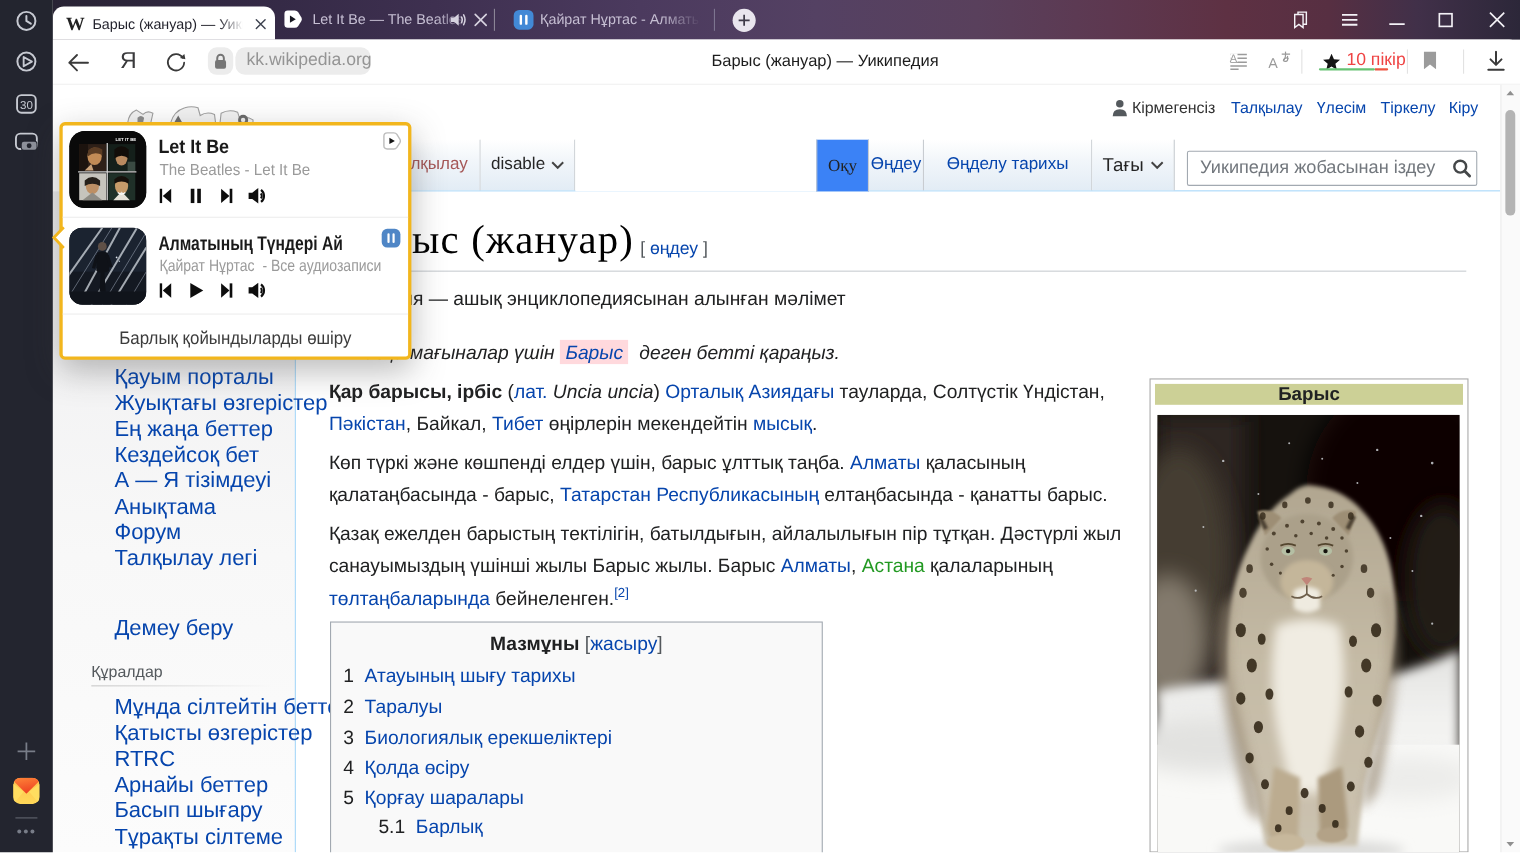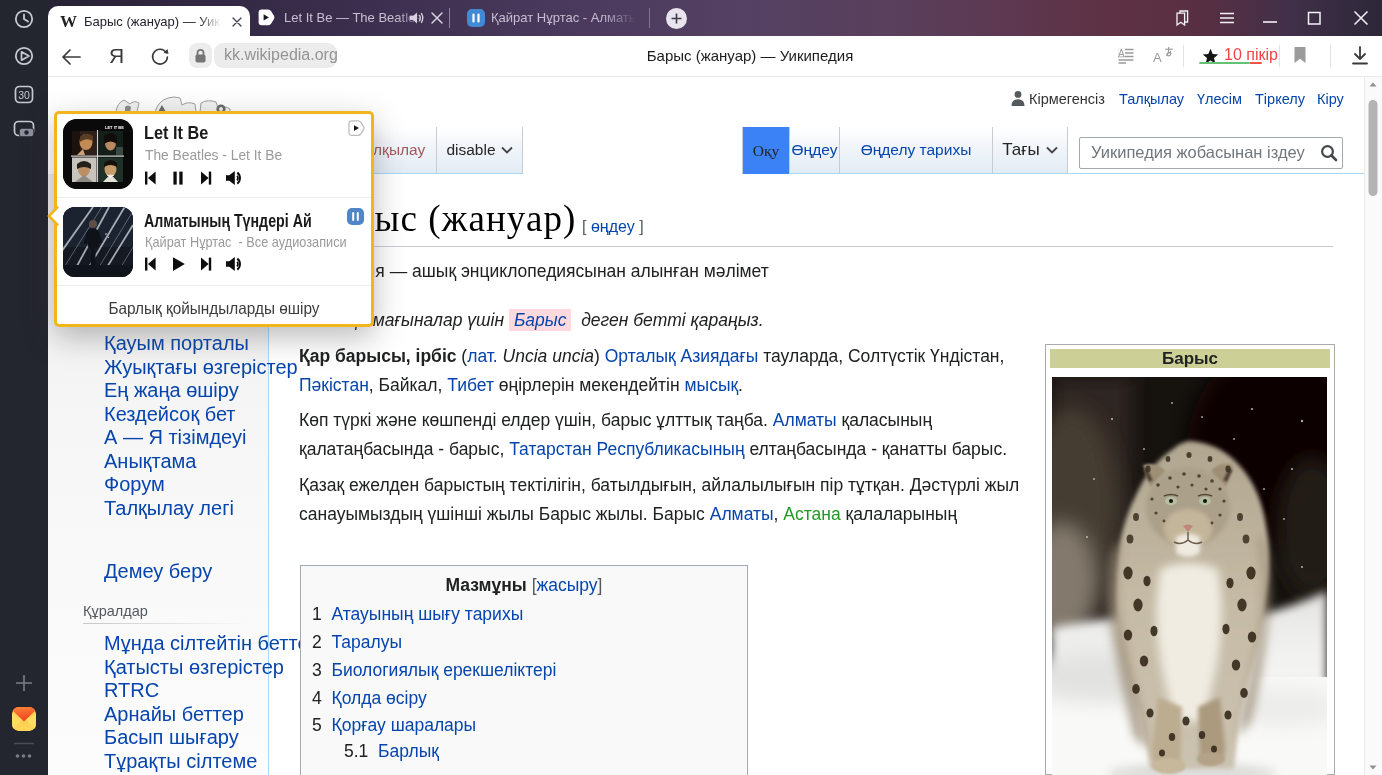--- a/index.html
+++ b/index.html
@@ -89,21 +89,21 @@
 
     <div class="abs" style="left:1031px;top:60px;width:264px;height:32px;background:#fff;border:1px solid #a2a9b1;border-radius:2px;"></div>
     <div class="abs" style="left:1043px;top:66px;font-size:16.5px;color:#72777d;">Уикипедия жобасынан іздеу</div>
     <svg class="abs" style="left:1272px;top:67px" width="18" height="18" viewBox="0 0 18 18">
       <circle cx="7.5" cy="7.5" r="5.4" fill="none" stroke="#444749" stroke-width="2.2"></circle>
       <path d="M11.5 11.5 L16 16" stroke="#444749" stroke-width="2.6" stroke-linecap="round"></path>
     </svg>
 
     <div class="nav abs" style="top:255px;">Қауым порталы</div>
     <div class="nav abs" style="top:278.5px;">Жуықтағы өзгерістер</div>
-    <div class="nav abs" style="top:302px;">Ең жаңа өшіру</div>
+    <div class="nav abs" style="top:302px;">Ең жаңа беттер</div>
     <div class="nav abs" style="top:325.5px;">Кездейсоқ бет</div>
     <div class="nav abs" style="top:349px;">А — Я тізімдеуі</div>
     <div class="nav abs" style="top:372.5px;">Анықтама</div>
     <div class="nav abs" style="top:396px;">Форум</div>
     <div class="nav abs" style="top:419.5px;">Талқылау легі</div>
     <div class="nav abs" style="top:482.5px;">Демеу беру</div>
     <div class="abs" style="left:35px;top:526px;font-size:14.5px;color:#54595d;">Құралдар</div>
     <div class="abs" style="left:35px;top:546px;width:165px;height:1px;background:linear-gradient(90deg,#c8c8c8,rgba(200,200,200,0));"></div>
     <div class="nav abs" style="top:555px;">Мұнда сілтейтін беттер</div>
     <div class="nav abs" style="top:578.5px;">Қатысты өзгерістер</div>
@@ -131,20 +131,21 @@
     <div class="abs" style="left:251px;top:169px;width:1034px;height:1px;background:#c8ccd1;"></div>
     <div class="abs bodytxt" style="left:251px;top:184px;">Уикипедия — ашық энциклопедиясынан алынған мәлімет</div>
     <div class="abs bodytxt" style="left:272px;top:233px;font-style:italic;">Басқа мағыналар үшін&nbsp;<span class="wl" style="background:#ffd9dd;padding:1px 5px;">Барыс</span>&nbsp; деген бетті қараңыз.</div>
 
     <div class="abs bodytxt" style="left:251px;top:297.5px;"><span class="wl">Пәкістан</span>, Байкал, <span class="wl">Тибет</span> өңірлерін мекендейтін <span class="wl">мысық</span>.</div>
     <div class="abs bodytxt" style="left:251px;top:269px;"><b>Қар барысы, ірбіс</b> (<span class="wl">лат.</span> <i>Uncia uncia</i>) <span class="wl">Орталық Азиядағы</span> тауларда, Солтүстік Үндістан,</div>
     <div class="abs bodytxt" style="left:251px;top:333px;">Көп түркі және көшпенді елдер үшін, барыс ұлттық таңба. <span class="wl">Алматы</span> қаласының</div>
     <div class="abs bodytxt" style="left:251px;top:398px;">Қазақ ежелден барыстың тектілігін, батылдығын, айлалылығын пір тұтқан. Дәстүрлі жыл</div>
     <div class="abs bodytxt" style="left:251px;top:361.5px;">қалатаңбасында - барыс, <span class="wl">Татарстан Республикасының</span> елтаңбасында - қанатты барыс.</div>
     <div class="abs bodytxt" style="left:251px;top:426.5px;">санауымыздың үшінші жылы Барыс жылы. Барыс <span class="wl">Алматы</span>, <span style="color:#229922;">Астана</span> қалаларының</div>
+    <div class="abs bodytxt" style="left:251px;top:455px;"><span class="wl">төлтаңбаларында</span> бейнеленген.<sup style="font-size:12px;" class="wl">[2]</sup></div>
 
     <div class="abs" style="left:252px;top:488px;width:448px;height:212px;background:#f9f9f9;border:1px solid #a2a9b1;"></div>
     <div class="abs" style="left:252px;top:498px;width:448px;text-align:center;font-size:17.5px;color:#202122;"><b>Мазмұны</b> <span style="color:#54595d;">[</span><span class="wl">жасыру</span><span style="color:#54595d;">]</span></div>
     <div class="abs bodytxt" style="left:264px;top:527px;">1&nbsp; <span class="wl">Атауының шығу тарихы</span></div>
     <div class="abs bodytxt" style="left:264px;top:555px;">2&nbsp; <span class="wl">Таралуы</span></div>
     <div class="abs bodytxt" style="left:264px;top:583px;">3&nbsp; <span class="wl">Биологиялық ерекшеліктері</span></div>
     <div class="abs bodytxt" style="left:264px;top:610.5px;">4&nbsp; <span class="wl">Қолда өсіру</span></div>
     <div class="abs bodytxt" style="left:264px;top:637.5px;">5&nbsp; <span class="wl">Қорғау шаралары</span></div>
     <div class="abs bodytxt" style="left:296px;top:664px;">5.1&nbsp; <span class="wl">Барлық</span></div>
 

